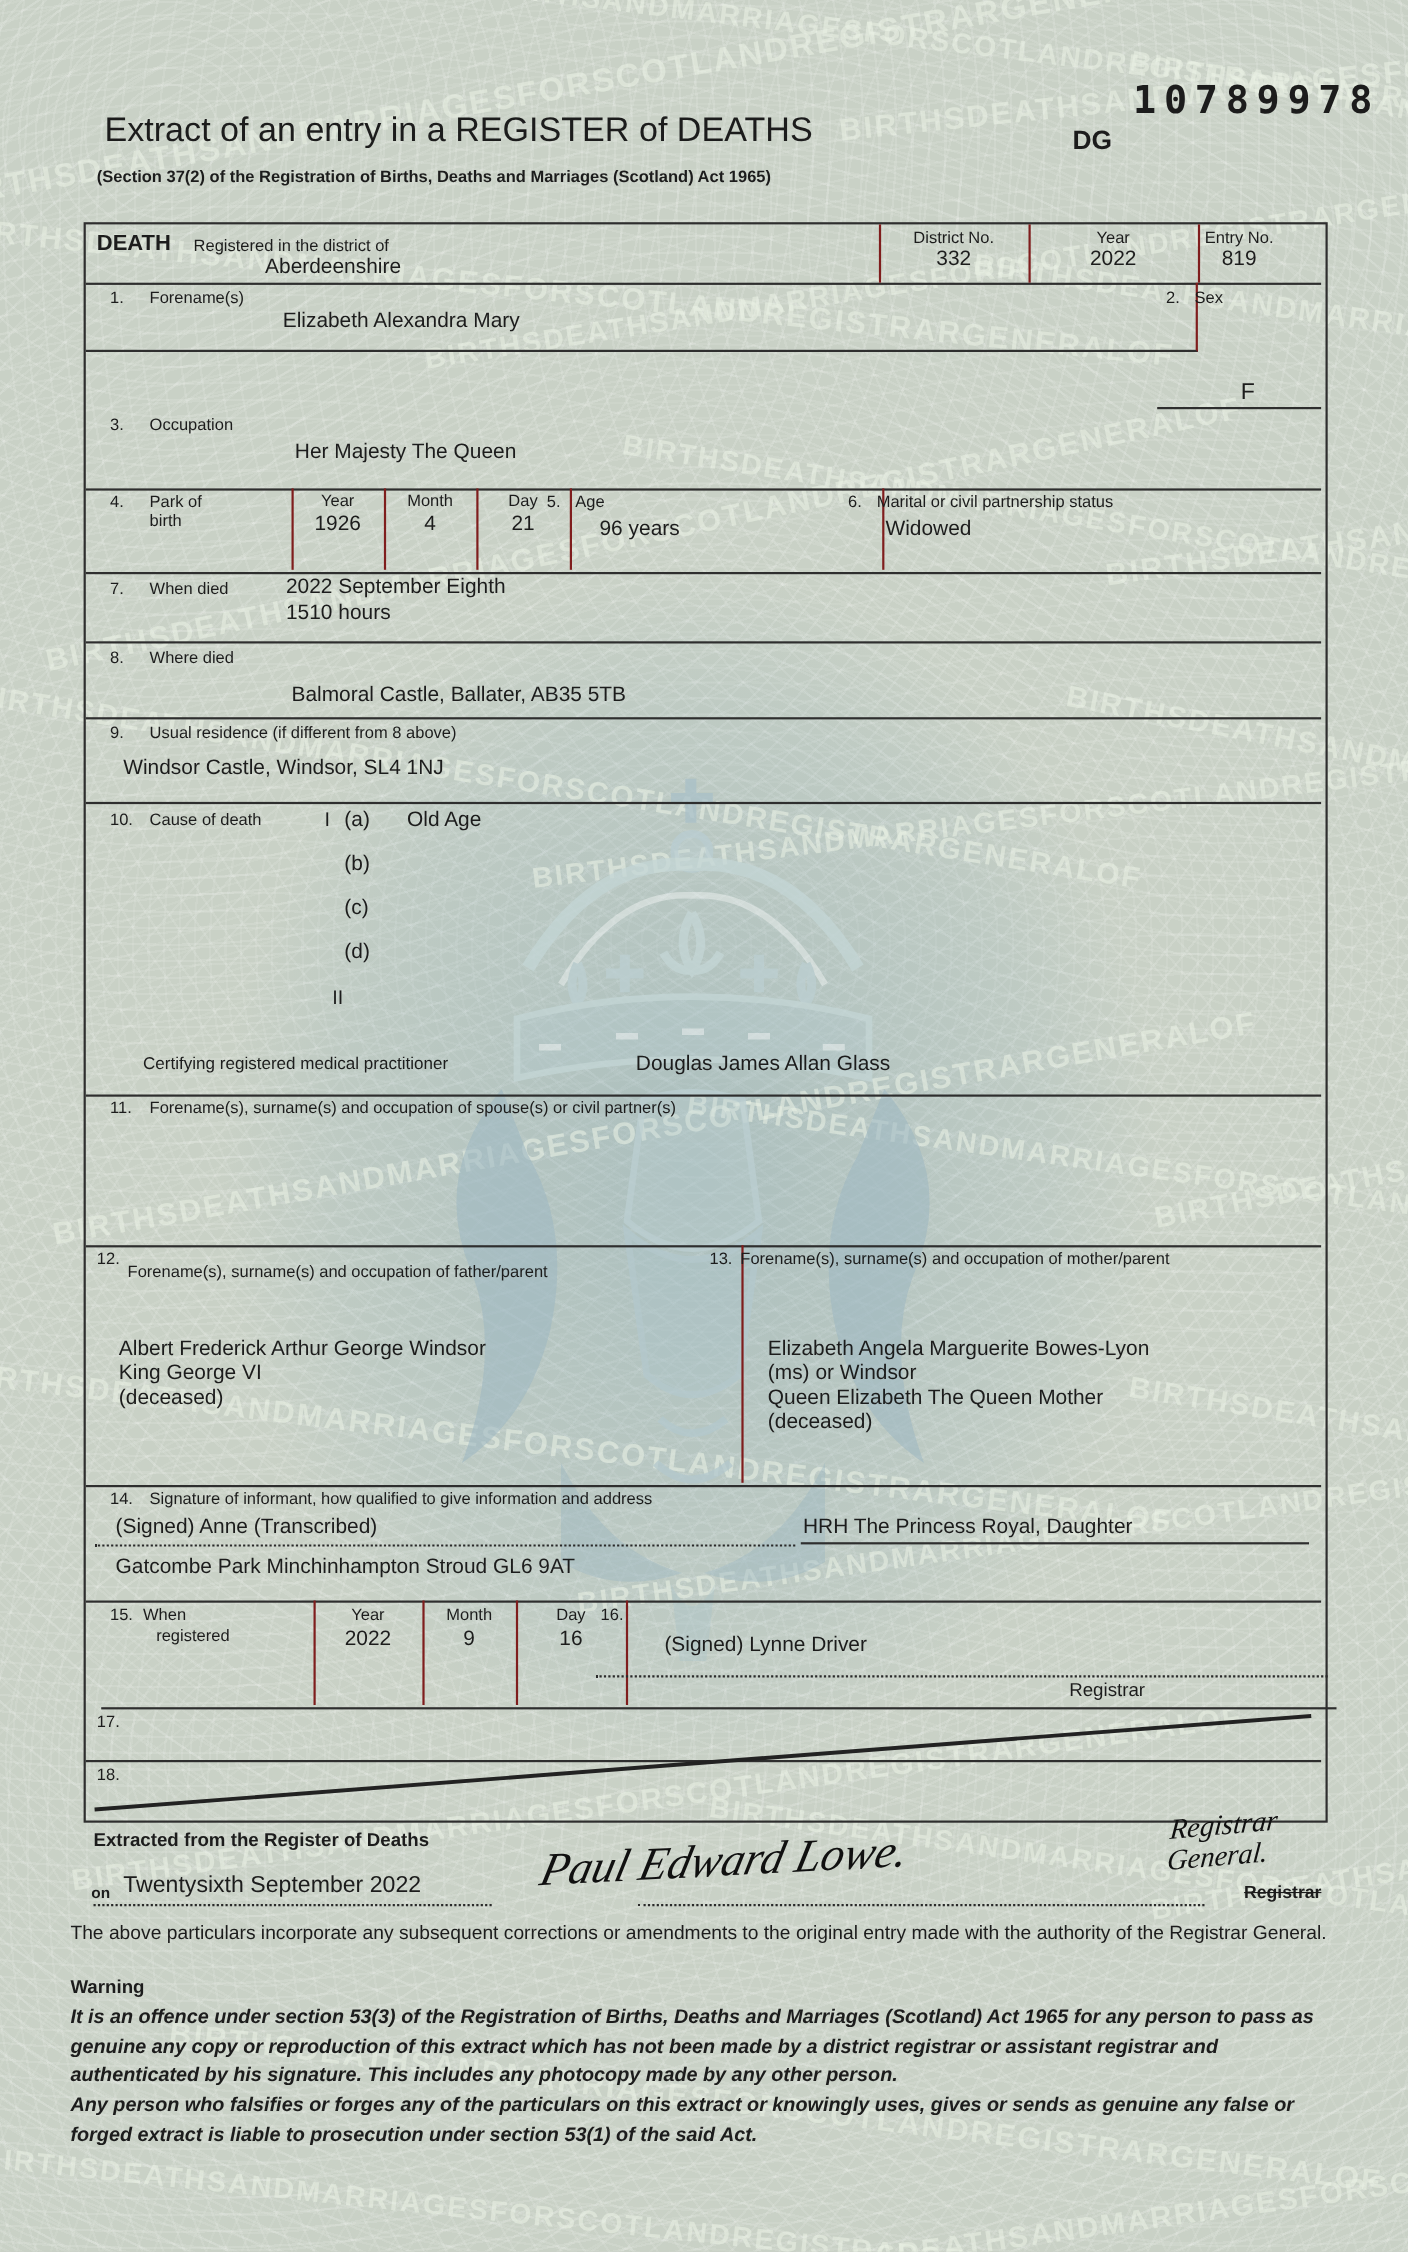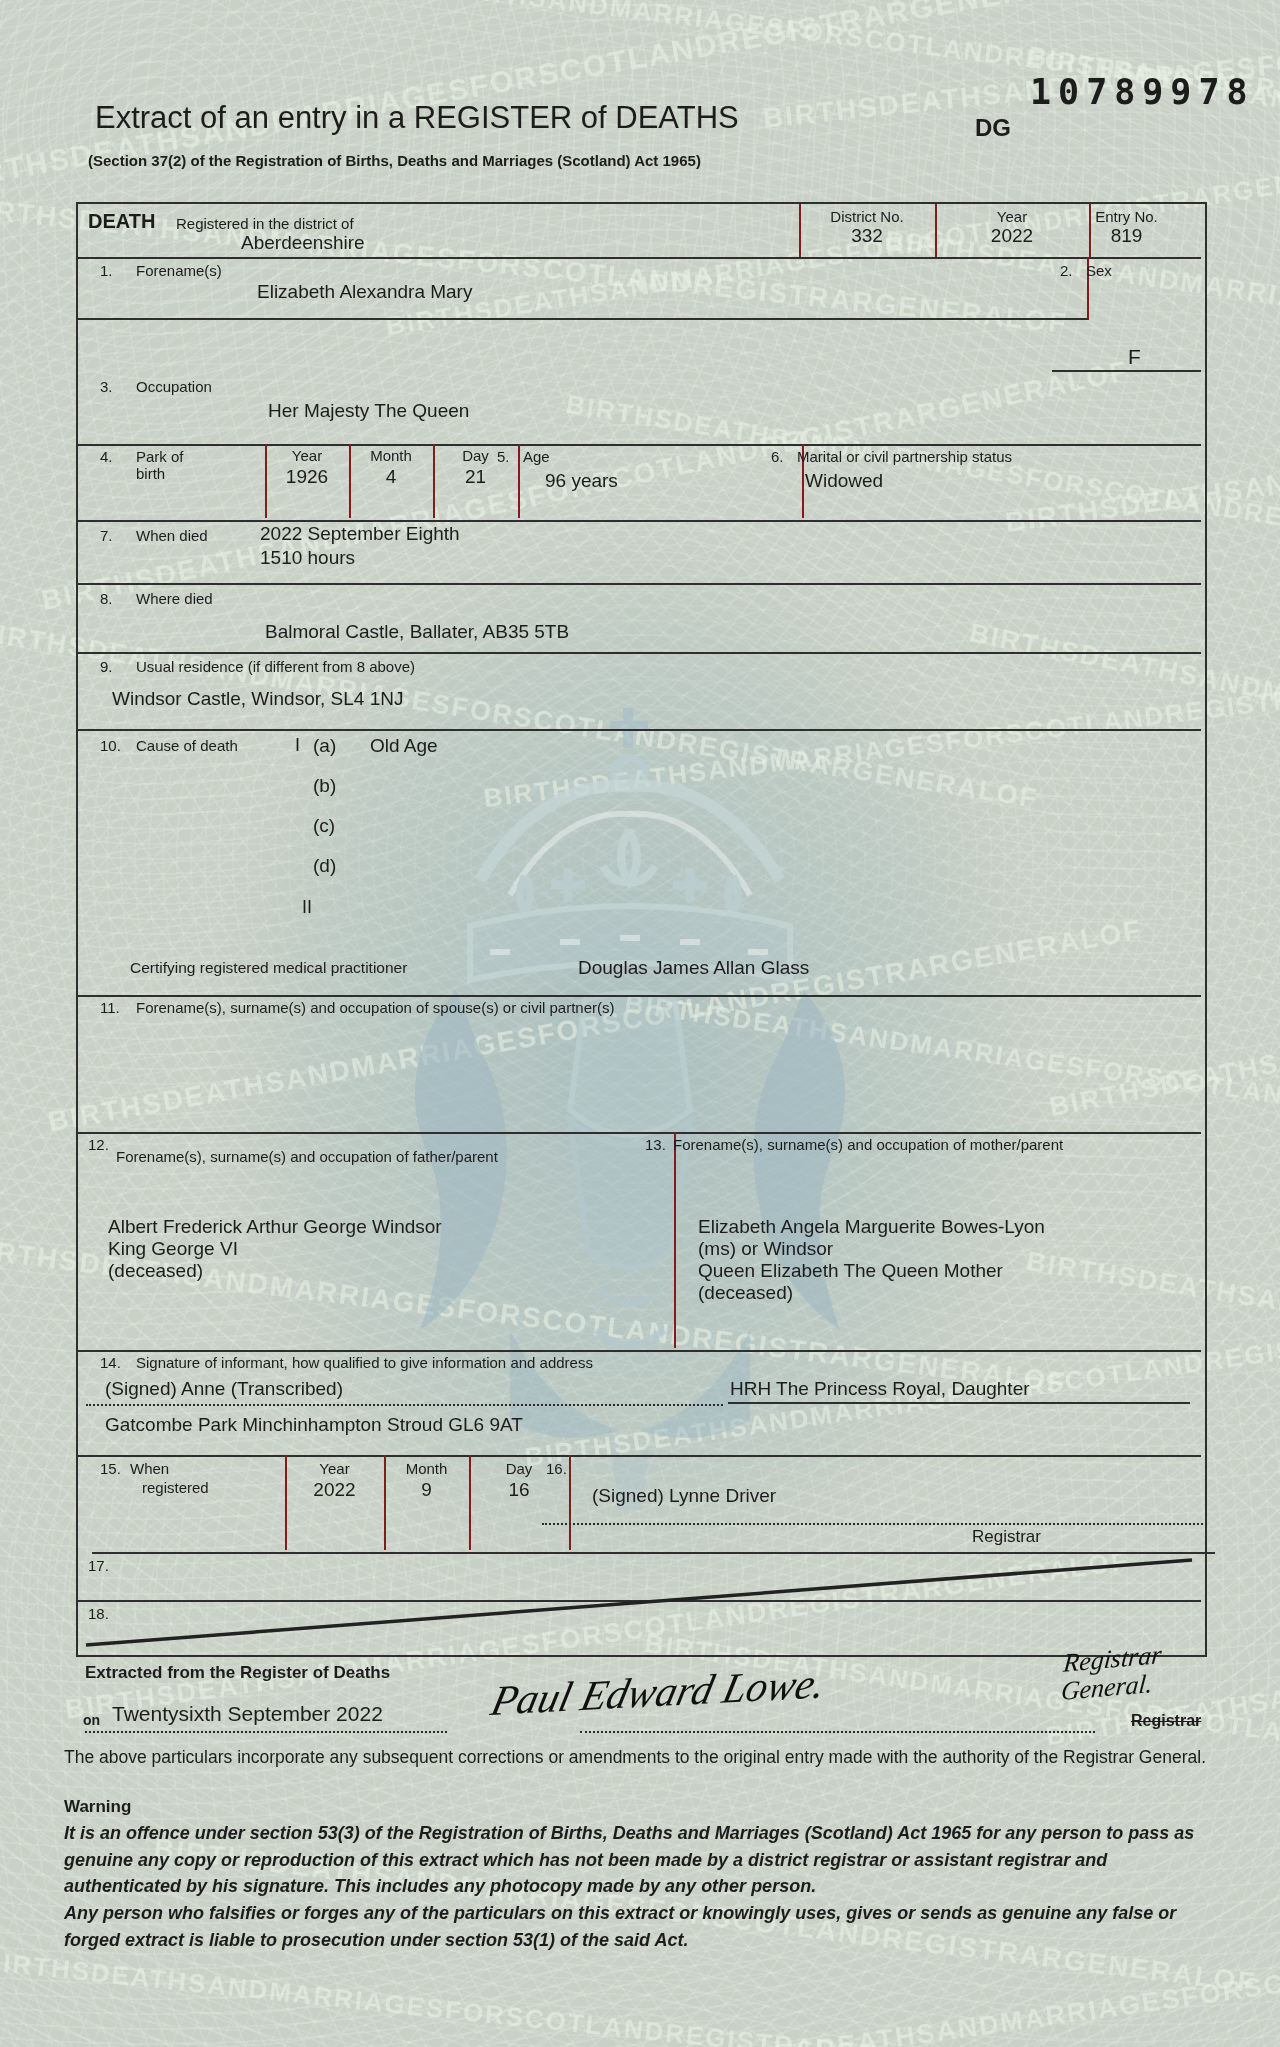--- a/index.html
+++ b/index.html
@@ -249,21 +249,21 @@
     <div class="abs br ctr" style="left:255px;top:0;width:85px;height:95px;">
       <div class="lbl" style="margin-top:5px;">Month</div>
       <div class="val" style="margin-top:2px;">9</div>
     </div>
     <div class="abs br ctr" style="left:340px;top:0;width:100px;height:95px;">
       <div class="lbl" style="margin-top:5px;">Day</div>
       <div class="val" style="margin-top:2px;">16</div>
     </div>
     <div class="abs" style="left:440px;top:0;width:683px;height:95px;">
       <span class="abs lbl" style="left:14px;top:5px;">16.</span>
-      <span class="abs val" style="left:60px;top:30px;">(Signed) Lynne Driver</span>
+      <span class="abs val" style="left:72px;top:30px;">(Signed) Lynne Driver</span>
       <div class="abs dot" style="left:10px;top:66px;width:665px;height:2px;"></div>
       <span class="abs" style="left:440px;top:72px;font-size:17px;">Registrar</span>
     </div>
   </div>
 
   <div class="abs bb" style="left:0;top:1348px;width:1123px;height:48px;">
     <span class="abs lbl" style="left:10px;top:5px;">17.</span>
   </div>
   <div class="abs" style="left:0;top:1396px;width:1123px;height:51px;">
     <span class="abs lbl" style="left:10px;top:5px;">18.</span>

